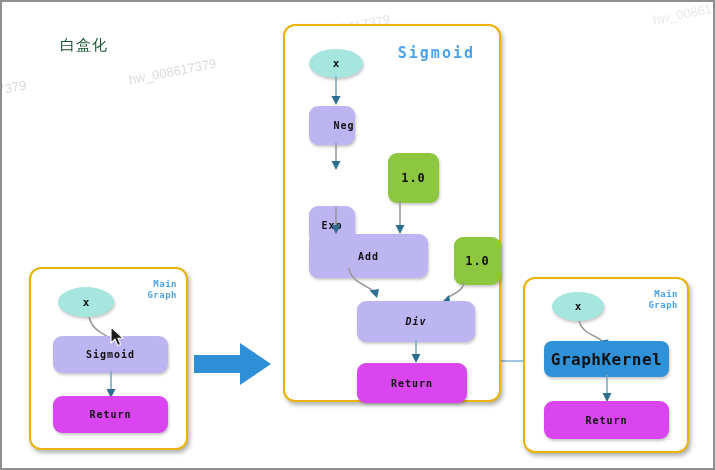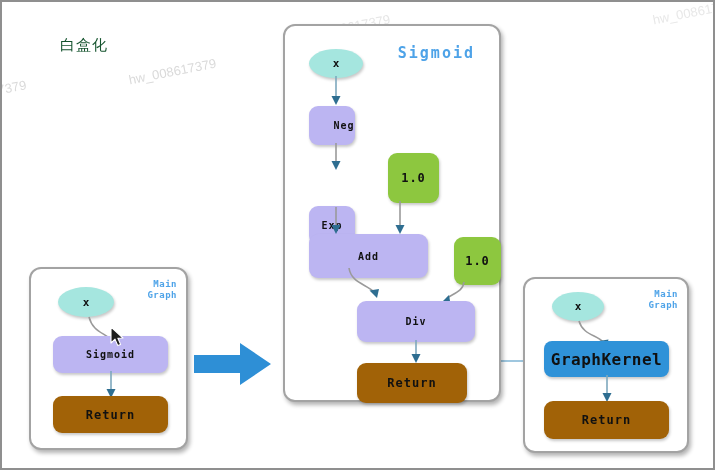--- a/index.html
+++ b/index.html
@@ -40,21 +40,21 @@
   }
   #wm-1{left:126px;top:62px;transform:rotate(-11deg);}
   #wm-2{left:-26px;top:80px;transform:rotate(-11deg);}
   #wm-3{left:300px;top:18px;transform:rotate(-11deg);color:#e6e6e6;}
   #wm-4{left:650px;top:2px;transform:rotate(-11deg);color:#e8e8e8;}
 
   
   .panel{
     position:absolute;
     background:#ffffff;
-    border:2px solid #a3a3a3;
+    border:2px solid #eab308;
     border-radius:12px;
     box-shadow:2px 3px 4px rgba(0,0,0,.30);
     box-sizing:border-box;
   }
   #panel-main-left{left:27px;top:265px;width:159px;height:183px;}
   #panel-sigmoid{left:281px;top:22px;width:218px;height:378px;}
   #panel-main-right{left:521px;top:275px;width:166px;height:176px;}
 
   .panel-title{
     position:absolute;
@@ -77,21 +77,21 @@
     font-family:"DejaVu Sans Mono","Liberation Mono",monospace;
     font-weight:bold;
     color:#111;
     box-sizing:border-box;
     box-shadow:1px 2px 3px rgba(0,0,0,.22);
     text-align:center;
   }
   .node.oval{border-radius:50%;background:#a5e6df;font-size:11px;}
   .node.op{border-radius:9px;background:#bcb5f2;font-size:10px;letter-spacing:1px;}
   .node.const{border-radius:9px;background:#8dc73f;font-size:12px;letter-spacing:1px;margin-left:14px;}
-  .node.ret{border-radius:9px;background:#a16207;font-size:12px;letter-spacing:1px;}
+  .node.ret{border-radius:9px;background:#d946ef;font-size:10px;letter-spacing:1px;}
   .node.kernel{border-radius:8px;background:#2f92d8;font-size:16px;letter-spacing:.5px;color:#101010;}
 
   
   .edge{position:absolute;pointer-events:none;}
 
   
   #transition-arrow{position:absolute;left:190px;top:338px;}
 
   
   #mouse-cursor{position:absolute;left:108px;top:324px;pointer-events:none;}
@@ -172,21 +172,21 @@
     <svg class="edge" style="left:60px;top:242px;width:48px;height:36px;" viewBox="0 0 48 36">
       <path d="M4 0 C6 14, 20 16, 28 23" stroke="#9a9a9a" stroke-width="1.6" fill="none"></path>
       <path d="M32 30 L24.5 22.5 L34 21 Z" fill="#2e6e91"></path>
     </svg>
 
     <svg class="edge" style="left:148px;top:256px;width:40px;height:28px;" viewBox="0 0 40 28">
       <path d="M31 0 C30 9, 22 11, 14 16" stroke="#9a9a9a" stroke-width="1.6" fill="none"></path>
       <path d="M8 21 L16 13 L17.5 22 Z" fill="#2e6e91"></path>
     </svg>
 
-    <div class="node op" style="left:72px;top:275px;width:118px;height:41px;">Div</div>
+    <div class="node op" style="left:72px;top:275px;width:118px;height:41px;font-style:italic;">Div</div>
 
     <svg class="edge" style="left:123px;top:314px;width:16px;height:26px;" viewBox="0 0 16 26">
       <path d="M8 0 V16" stroke="#7da8bd" stroke-width="1.6" fill="none"></path>
       <path d="M8 23 L3.5 14 L12.5 14 Z" fill="#2e6e91"></path>
     </svg>
 
     <div class="node ret" style="left:72px;top:337px;width:110px;height:40px;">Return</div>
   </div>
 
   <div class="panel" id="panel-main-right">

